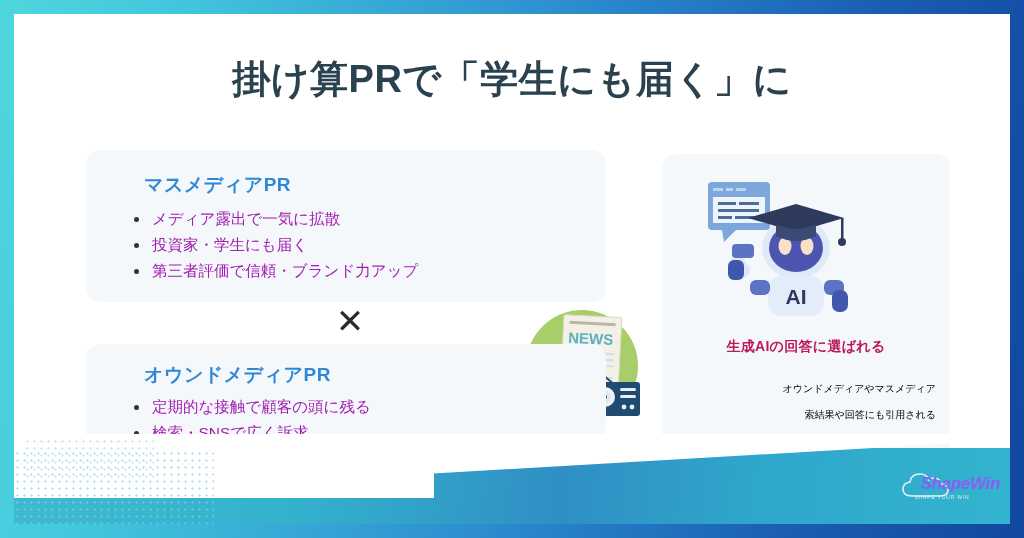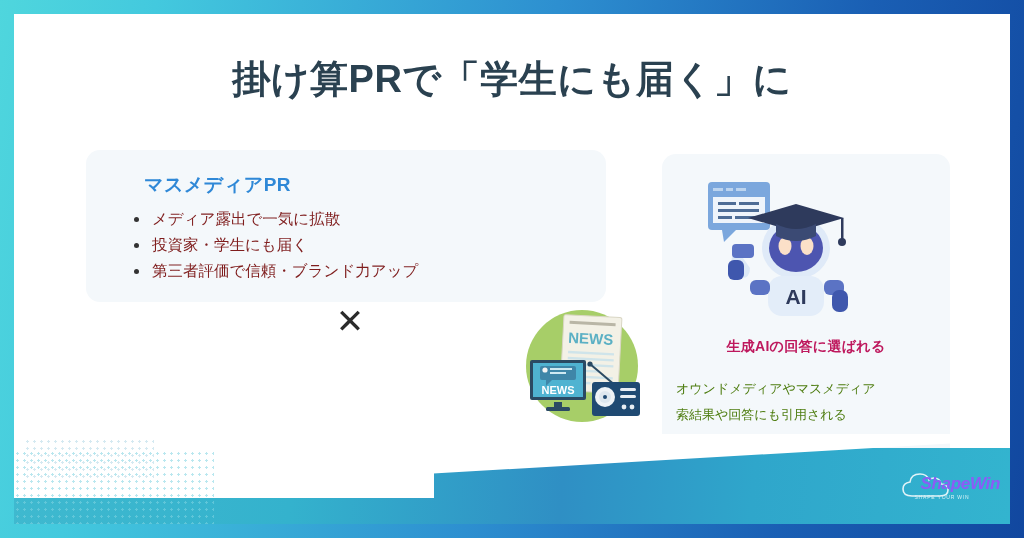--- a/index.html
+++ b/index.html
@@ -123,21 +123,21 @@
     margin: 0;
     padding: 0;
     list-style: none;
   }
   .card-owned .bullets { top: 50px; }
   .bullets li {
     position: relative;
     padding-left: 20px;
     font-size: 15.5px;
     line-height: 26px;
-    color: #7f1d1d;
+    color: #a21caf;
     white-space: nowrap;
   }
   .bullets li::before {
     content: "";
     position: absolute;
     left: 2px;
     top: 11px;
     width: 5px;
     height: 5px;
     border-radius: 50%;
@@ -193,24 +193,24 @@
     font-size: 14px;
     font-weight: bold;
     color: #be185d;
     letter-spacing: .3px;
   }
   .panel-body {
     position: absolute;
     left: 14px;
     right: 14px;
     top: 222px;
-    font-size: 13px;
+    font-size: 10px;
     line-height: 26px;
-    color: #4d7c0f;
-    text-align: left;
+    color: #000000;
+    text-align: right;
   }
   .panel-body div { white-space: nowrap; }
 
   
   .logo {
     position: absolute;
     right: 18px;
     bottom: 14px;
     width: 100px;
     height: 40px;
@@ -297,20 +297,29 @@
             <rect x="102" y="87" width="16" height="3" rx="1.5" fill="#e8eef3"></rect>
             <circle cx="106" cy="99" r="2.4" fill="#e8eef3"></circle>
             <circle cx="114" cy="99" r="2.4" fill="#e8eef3"></circle>
           </g>
         </svg>
       </div>
     </div>
 
     <div class="times">✕</div>
 
+    <div class="card card-owned">
+      <div class="card-head">オウンドメディアPR</div>
+      <ul class="bullets">
+        <li>定期的な接触で顧客の頭に残る</li>
+        <li>検索・SNSで広く訴求</li>
+        <li>詳細発信で理解促進・顧客獲得</li>
+      </ul>
+
+    </div>
 
     <div class="panel-ai">
 
       <div class="ill-ai" style="left:40px;top:22px;">
         <svg width="170" height="140" viewBox="0 0 170 140">
 
           <g>
             <rect x="6" y="6" width="62" height="48" rx="4" fill="#7ba7dd"></rect>
             <g fill="#bcd4ef">
               <rect x="11" y="12" width="10" height="3"></rect>

